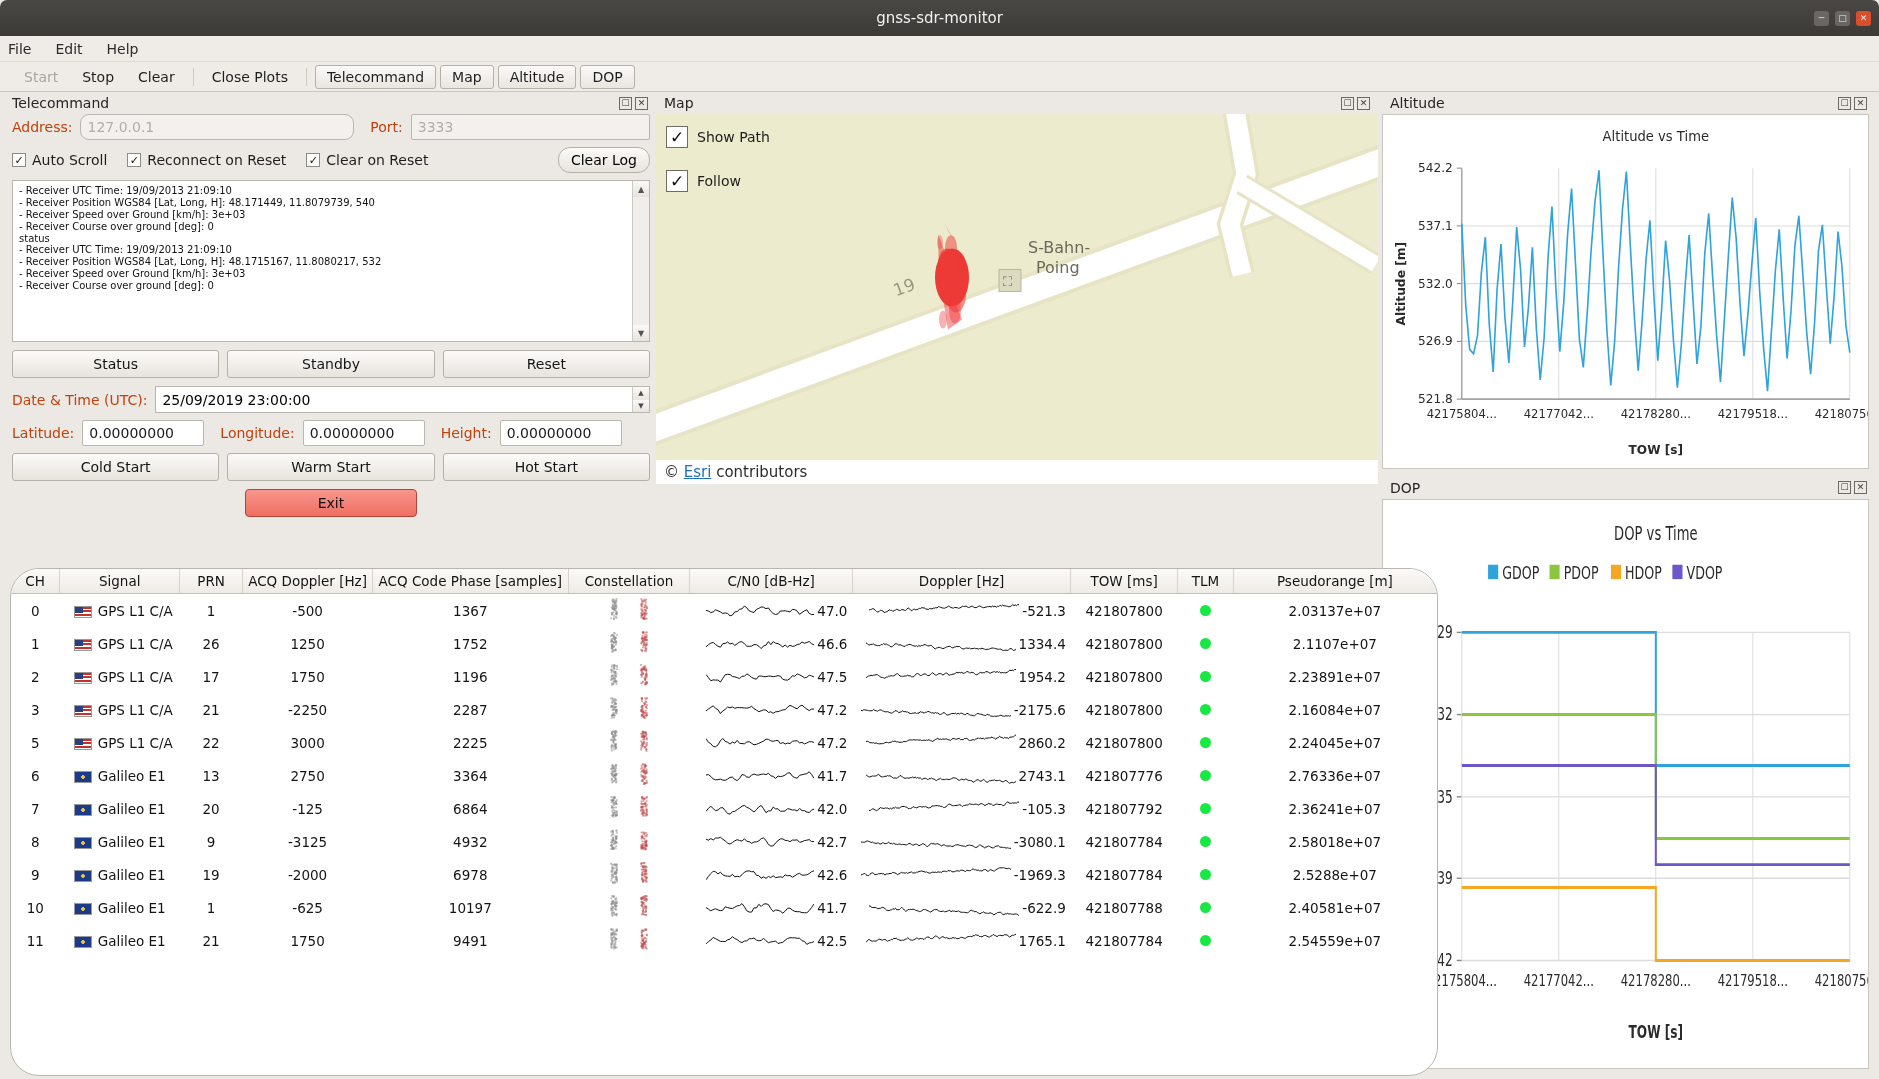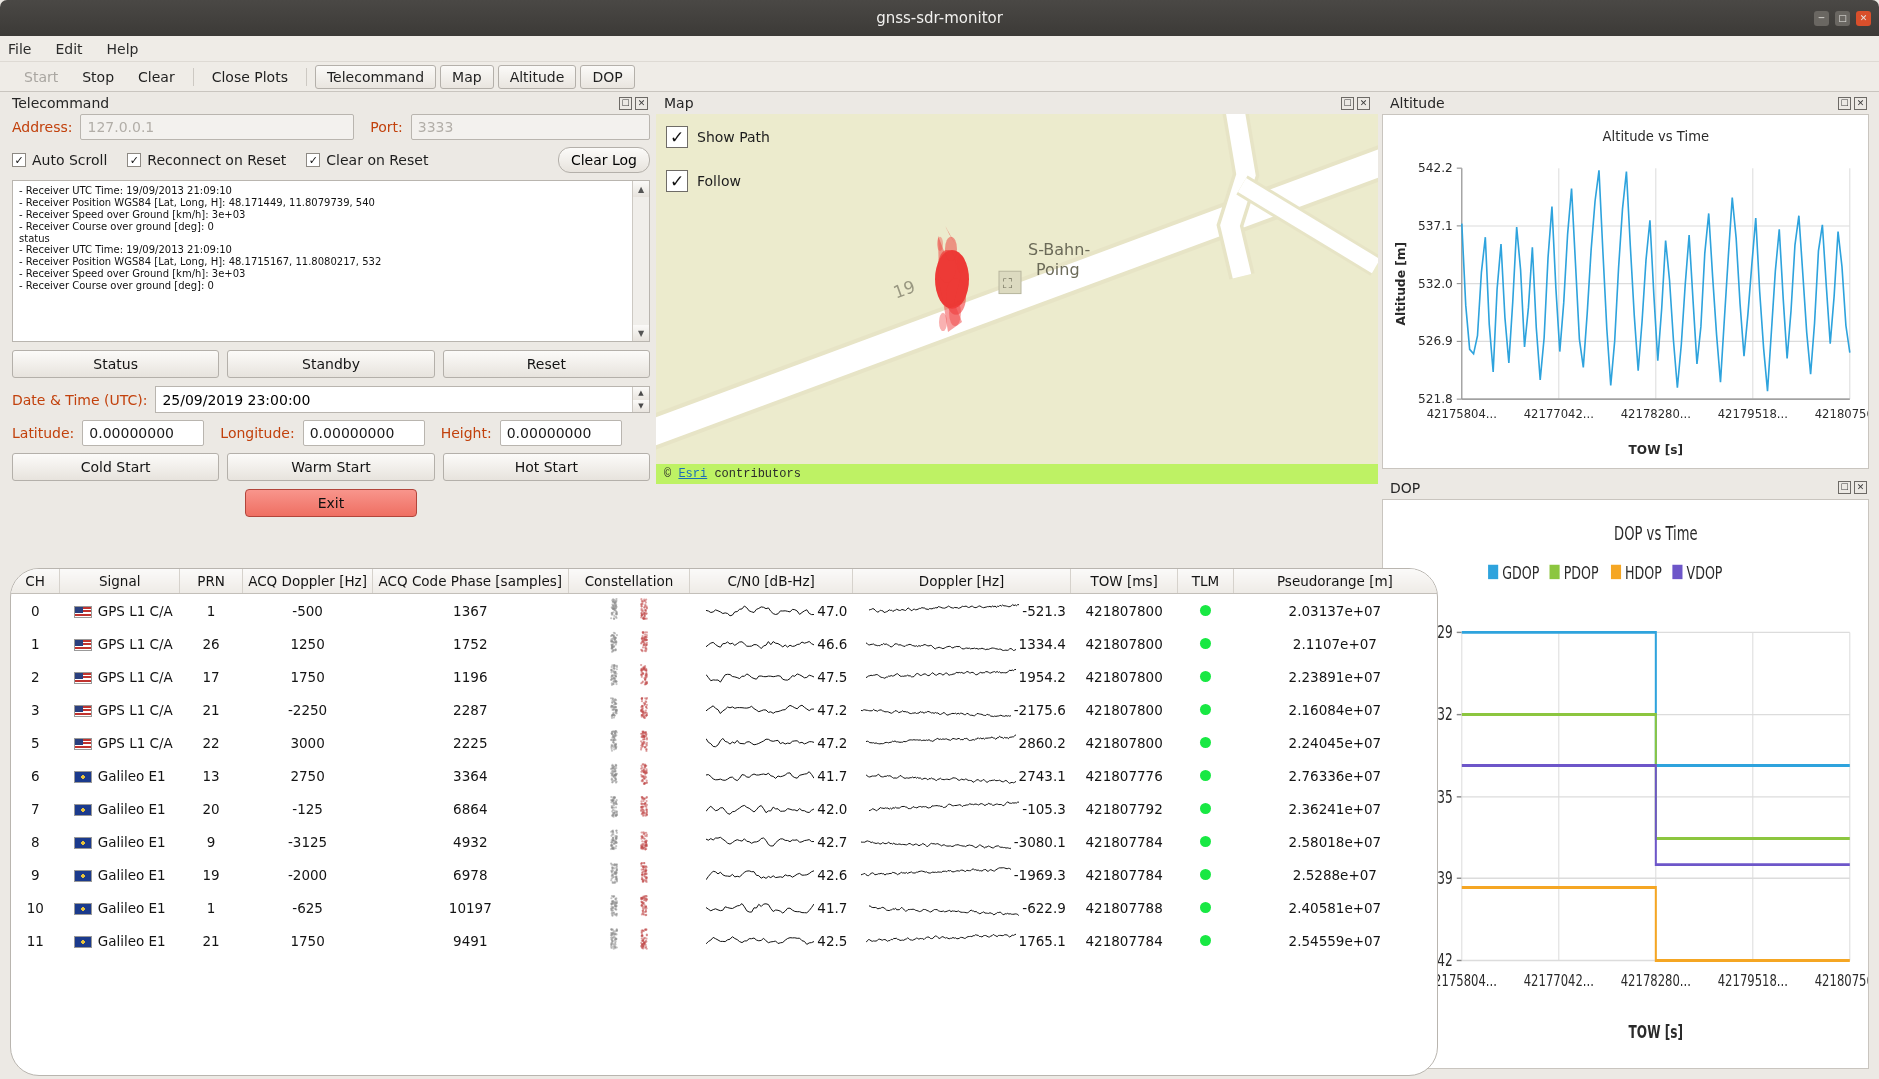--- a/index.html
+++ b/index.html
@@ -175,21 +175,21 @@
   }
   .tlm-dot { display: inline-block; width: 11px; height: 11px; border-radius: 50%; background: #18e843; }
   .spark { display: block; }
   .const { display: inline-flex; gap: 14px; align-items: center; justify-content: center; }
   
   .mapwrap { flex: 1 1 auto; display: flex; flex-direction: column; }
   .mapcanvas {
     flex: 1 1 auto; background: #ecebcd; position: relative; overflow: hidden;
   }
   .mapattrib {
-    background: #bef264; font-size: 12px; color: #2b2b2b; padding: 3px 0 3px 8px; font-family: Liberation Mono, monospace;
+    background: #ffffff; font-size: 15px; color: #2b2b2b; padding: 3px 0 3px 8px;
   }
   .mapattrib a { color: #1d6fb8; }
   .mapcb { position: absolute; left: 10px; font-size: 14px; color: #1d1d1d;
            display: flex; align-items: center; gap: 9px; }
   .bigbox {
     width: 22px; height: 22px; border: 1px solid #6f6c67; background: #fff;
     display: inline-flex; align-items: center; justify-content: center;
     font-size: 17px; color: #111; line-height: 1;
   }
   
@@ -237,21 +237,21 @@
         <span class="dock-icons">
           <span class="dock-ico">☐</span>
           <span class="dock-ico">✕</span>
         </span>
       </div>
 
       <div class="telecommand">
 
         <div class="row">
           <span class="lbl">Address:</span>
-          <input class="txt" style="width: 300px;" disabled="" placeholder="127.0.0.1">
+          <input class="txt" style="width: 300px; border-radius: 9px;" disabled="" placeholder="127.0.0.1">
           <span class="lbl" style="margin-left:16px">Port:</span>
           <input class="txt" style="width: 262px;" disabled="" placeholder="3333">
         </div>
 
         <div class="row cb-row">
           <label class="cbx">
             <span class="box">✓</span>
             <span>Auto Scroll</span>
           </label>
           <label class="cbx">

